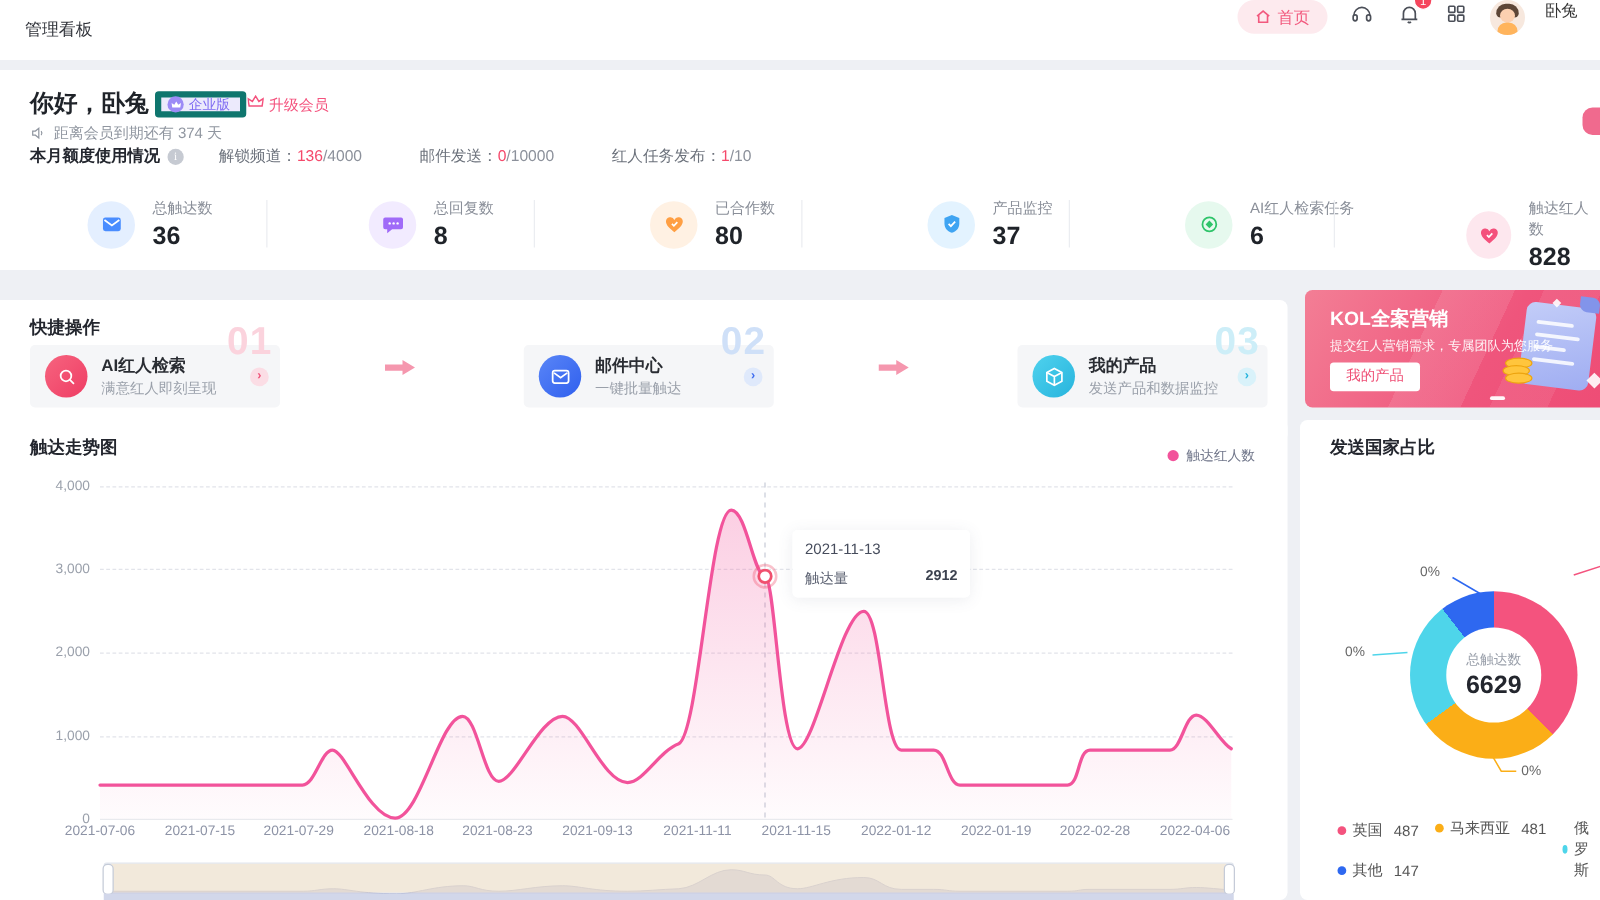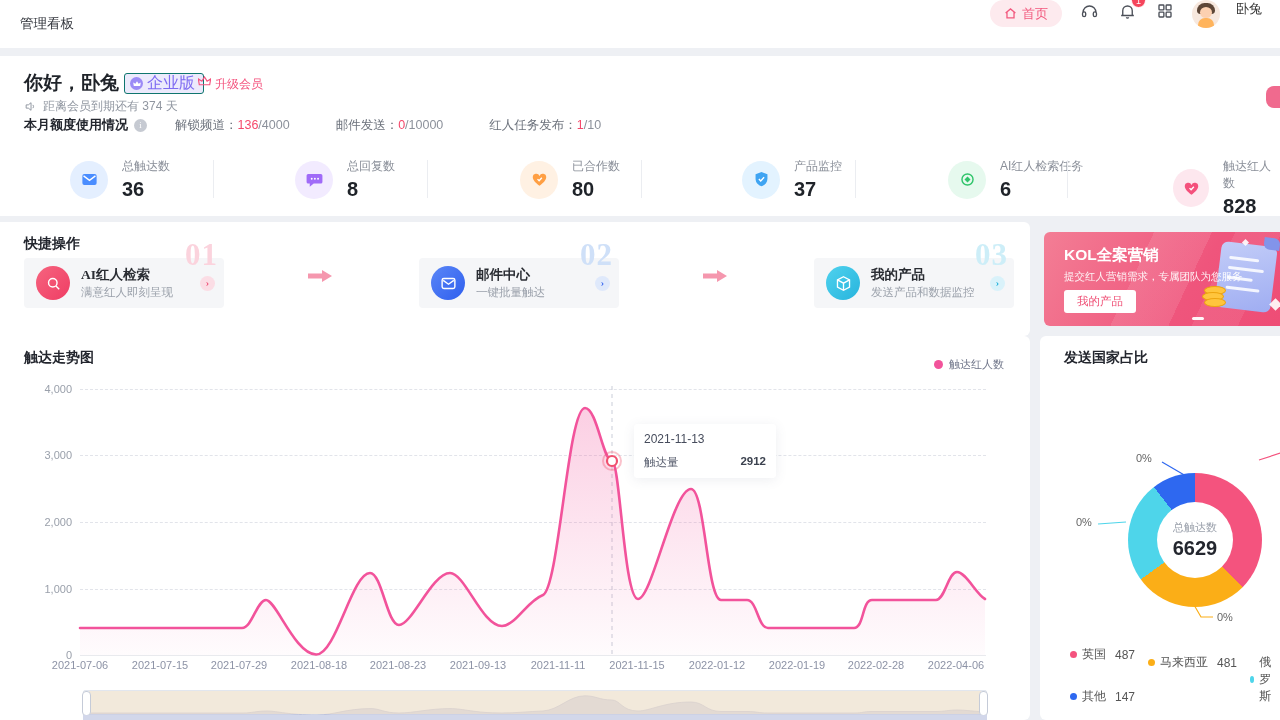--- a/index.html
+++ b/index.html
@@ -17,40 +17,40 @@
   .badge { position:absolute; top:-7px; right:-8px; min-width:15px; height:15px; border-radius:8px; background:#f5455c; color:#fff; font-size:9px; line-height:15px; text-align:center; padding:0 3px; border:1.5px solid #fff; }
   .avatar { width:28px; height:28px; border-radius:50%; background:#f7e8de; position:relative; overflow:hidden; cursor:pointer; }
   .avatar .hair { position:absolute; left:5px; top:3px; width:18px; height:11px; border-radius:9px 9px 4px 4px; background:#5d4637; }
   .avatar .face { position:absolute; left:8px; top:7px; width:12px; height:11px; border-radius:50%; background:#fcd0b0; }
   .avatar .body { position:absolute; left:6px; top:18px; width:16px; height:10px; border-radius:7px 7px 0 0; background:#ffb45c; }
   .user-name { font-size:13px; color:#333; cursor:pointer; }
 
   
   .welcome { position:absolute; left:0; top:56px; width:1280px; height:160px; background:#fff; }
   .greeting { position:absolute; left:24px; top:14px; font-size:19px; font-weight:700; color:#1f2329; }
-  .plan-badge { position:absolute; left:124px; top:17px; height:21px; display:flex; align-items:center; gap:4px; background:#eceafc; border:1px solid #0f766e; border-radius:3px; padding:0 8px 0 5px; color:#7e6bf2; font-size:16px; cursor:pointer; }
+  .plan-badge { position:absolute; left:124px; top:17px; height:21px; display:flex; align-items:center; gap:4px; background:#eceafc; border:5px solid #0f766e; border-radius:3px; padding:0 8px 0 5px; color:#7e6bf2; font-size:11px; cursor:pointer; }
   .plan-badge .mini-crown { width:13px; height:13px; border-radius:50%; background:#9c8bf6; display:flex; align-items:center; justify-content:center; }
   .upgrade { position:absolute; left:198px; top:20px; display:flex; gap:4px; color:#f4527d; font-size:12px; cursor:pointer; }
   .expiry { position:absolute; left:24px; top:42px; display:flex; align-items:center; gap:6px; font-size:12px; color:#9096a0; }
   .quota-row { position:absolute; left:24px; top:60px; display:flex; align-items:center; font-size:12.5px; color:#666; }
   .quota-title { font-weight:700; font-size:13px; color:#23262e; }
   .info-i { width:13px; height:13px; border-radius:50%; background:#c6cad2; color:#fff; font-size:9px; line-height:13px; text-align:center; margin:0 28px 0 6px; font-family:"Liberation Serif",serif; }
   .quota-item { margin-right:46px; color:#6c727c; }
   .quota-item .used { color:#f5496b; }
   .quota-item .total { color:#8c919b; }
 
   
   .stat-cell { position:absolute; top:102px; display:flex; align-items:center; gap:14px; }
   .stat-icon { width:38px; height:38px; border-radius:50%; display:flex; align-items:center; justify-content:center; }
   .stat-label { font-size:12px; color:#8a8f99; margin-bottom:3px; }
   .stat-value { font-size:20px; font-weight:700; color:#1f2329; }
   .stat-divider { position:absolute; top:104px; width:1px; height:38px; background:#ebedf1; }
 
   
-  .quick-panel { left:0; top:222px; width:1030px; height:114px; border-radius:0 6px 6px 0;font-family:Liberation Serif, serif; }
+  .quick-panel { left:0; top:240px; width:1030px; height:114px; border-radius:0 6px 6px 0; }
   .section-title { position:absolute; left:24px; top:13px; font-size:14px; font-weight:700; color:#23262e; }
   .q-card { position:absolute; top:36px; width:200px; height:50px; background:#f5f6f8; border-radius:4px; cursor:pointer; }
   .q-num { position:absolute; right:6px; top:-21px; font-size:31px; font-weight:800; letter-spacing:1px; }
   .q-icon { position:absolute; left:12px; top:8px; width:34px; height:34px; border-radius:50%; display:flex; align-items:center; justify-content:center; }
   .q-title { position:absolute; left:57px; top:8px; font-size:13.5px; font-weight:700; color:#2a2d33; }
   .q-sub { position:absolute; left:57px; top:27px; font-size:11.5px; color:#9aa0aa; }
   .q-chev { position:absolute; right:9px; top:18px; width:15px; height:15px; border-radius:50%; font-size:10px; line-height:14px; text-align:center; font-weight:700; }
   .q-arrow { position:absolute; top:46px; }
 
   
@@ -416,21 +416,21 @@
     <div class="donut-hole">
       <span class="cl">总触达数</span>
       <span class="cv">6629</span>
     </div>
   </div>
 
   <div class="callout" style="left:96px;top:116px">0%</div>
   <div class="callout" style="left:36px;top:180px">0%</div>
   <div class="callout" style="left:177px;top:275px">0%</div>
 
-  <div class="pie-legend-item" style="left:30px;top:310px">
+  <div class="pie-legend-item" style="left:30px;top:320px">
     <span class="dot" style="background: rgb(244, 83, 126);"></span>
     <span>英国</span>
     <span class="lv">487</span>
   </div>
   <div class="pie-legend-item" style="left:108px;top:318px">
     <span class="dot" style="background: rgb(251, 174, 23);"></span>
     <span>马来西亚</span>
     <span class="lv">481</span>
   </div>
   <div class="pie-legend-item" style="left:210px;top:318px">

